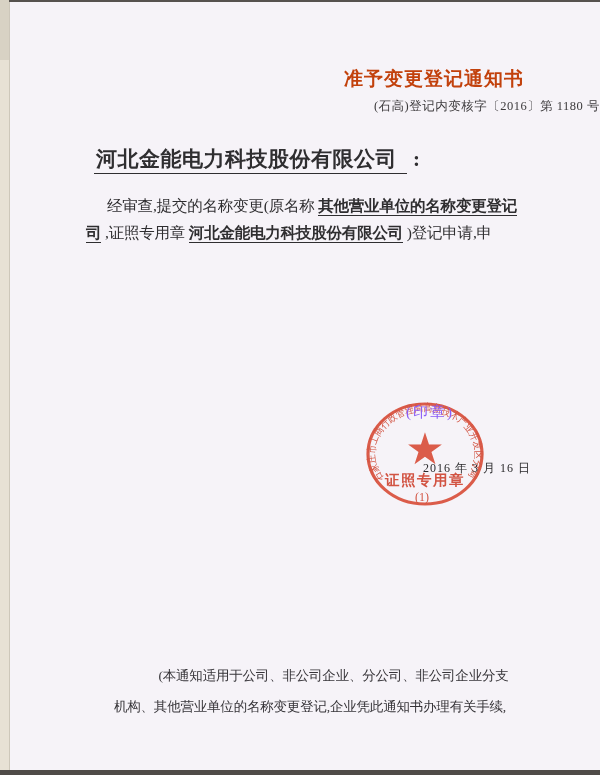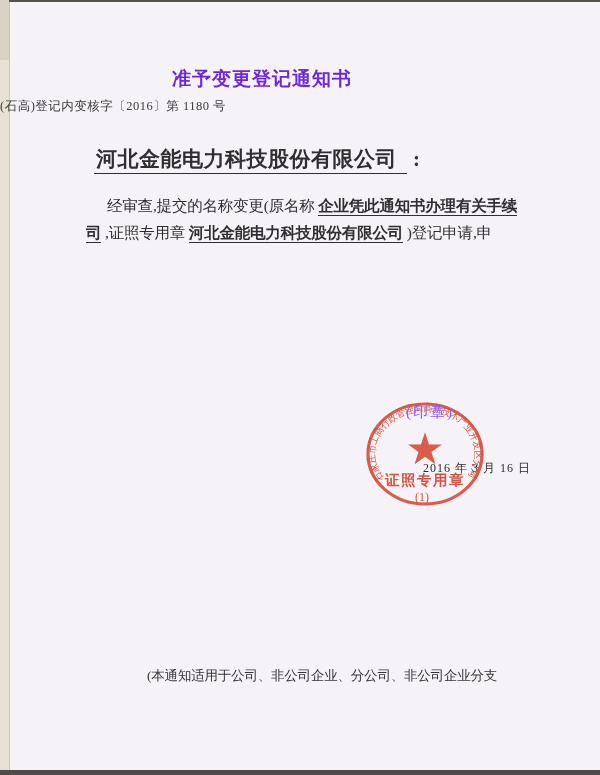--- a/index.html
+++ b/index.html
@@ -13,26 +13,26 @@
     background:#f6f3f8;overflow:hidden;color:#2f2e30;
   }
   
   .edge-top{position:absolute;left:0;top:0;width:600px;height:2px;background:#56524e;}
   .edge-left{position:absolute;left:0;top:2px;width:9px;height:768px;background:#e7e1d5;border-right:1px solid #cdc7ba;}
   .edge-bottom{position:absolute;left:0;bottom:0;width:600px;height:5px;background:#4f4b48;}
   .corner-shade{position:absolute;left:0;top:0;width:9px;height:60px;background:#d8d2c4;}
 
   .title{
     position:absolute;left:0;top:66px;width:524px;
-    text-align:center;font-size:19px;font-weight:bold;
-    letter-spacing:1px;color:#6d28d9;
+    text-align:right;font-size:19px;font-weight:bold;
+    letter-spacing:1px;color:#c2410c;
   }
   .doc-number{
     position:absolute;left:0;top:98px;width:600px;
-    text-align:left;font-size:12.5px;color:#3c3a3c;letter-spacing:0.5px;
+    text-align:right;font-size:12.5px;color:#3c3a3c;letter-spacing:0.5px;
   }
   .addressee-line{
     position:absolute;left:94px;top:145px;font-size:21px;white-space:nowrap;
   }
   .addressee-name{
     font-weight:bold;border-bottom:1.5px solid #2f2e30;
     padding:0 10px 2px 2px;letter-spacing:0.5px;
   }
   .addressee-colon{margin-left:6px;font-weight:bold;}
 
@@ -54,21 +54,21 @@
     position:absolute;left:406px;top:403px;font-size:15px;color:#8b5cf6;
     z-index:3;letter-spacing:2px;
   }
   .date-line{
     position:absolute;left:387px;top:460px;font-size:12px;color:#2b2a2c;
     z-index:3;letter-spacing:1px;white-space:nowrap;padding-left:36px;
   }
 
   .footer-text{
     position:absolute;left:100px;top:660px;width:420px;
-    font-size:13.5px;color:#363438;
+    font-size:13.5px;color:#363438;text-align:center;
   }
   .footer-text .fline{line-height:31px;white-space:nowrap;letter-spacing:-0.2px;}
   .footer-text .findent{text-indent:47px;}
 </style>
 </head>
 <body>
 
 <div class="page">
 
   <div class="edge-top"></div>
@@ -77,21 +77,21 @@
   <div class="edge-bottom"></div>
 
   <div class="title">准予变更登记通知书</div>
   <div class="doc-number">(石高)登记内变核字〔2016〕第 1180 号</div>
 
   <div class="addressee-line">
     <span class="addressee-name">河北金能电力科技股份有限公司</span><span class="addressee-colon">:</span>
   </div>
 
   <div class="body-text">
-    <div class="bline indent"><span>经审查,提交的名称变更(原名称 </span><span class="u-name">企业凭此通知书办理有关手续</span></div>
+    <div class="bline indent"><span>经审查,提交的名称变更(原名称 </span><span class="u-name">其他营业单位的名称变更登记</span></div>
     <div class="bline"><span class="u-name">司</span><span> ,证照专用章 </span><span class="u-name">河北金能电力科技股份有限公司</span><span> )登记申请,申</span></div>
   </div>
 
   <div class="seal-wrap">
     <svg width="134" height="112" viewBox="0 0 134 112">
       <defs>
         <path id="ringPath" d="M 28,82.7 A 50,43 0 1 1 110,82.7" fill="none"></path>
       </defs>
       <ellipse cx="69" cy="58" rx="57" ry="50" fill="none" stroke="#d9503c" stroke-width="3.2"></ellipse>
       <text font-size="10.5" fill="#cf4734" font-family="Liberation Serif, DejaVu Serif, serif">
@@ -101,15 +101,16 @@
       <text x="69" y="89" font-size="14.5" font-weight="bold" fill="#cf4734" text-anchor="middle" letter-spacing="1.5" font-family="Liberation Serif, DejaVu Serif, serif">证照专用章</text>
       <text x="66" y="105" font-size="12" fill="#cf4734" text-anchor="middle" font-family="Liberation Serif, DejaVu Serif, serif">(1)</text>
     </svg>
   </div>
 
   <div class="seal-overlay-label">(印章)</div>
   <div class="date-line">2016 年 3 月 16 日</div>
 
   <div class="footer-text">
     <div class="fline findent">(本通知适用于公司、非公司企业、分公司、非公司企业分支</div>
+    <div class="fline">机构、其他营业单位的名称变更登记,企业凭此通知书办理有关手续,</div>
   </div>
 
 </div>
 
 </body></html>

